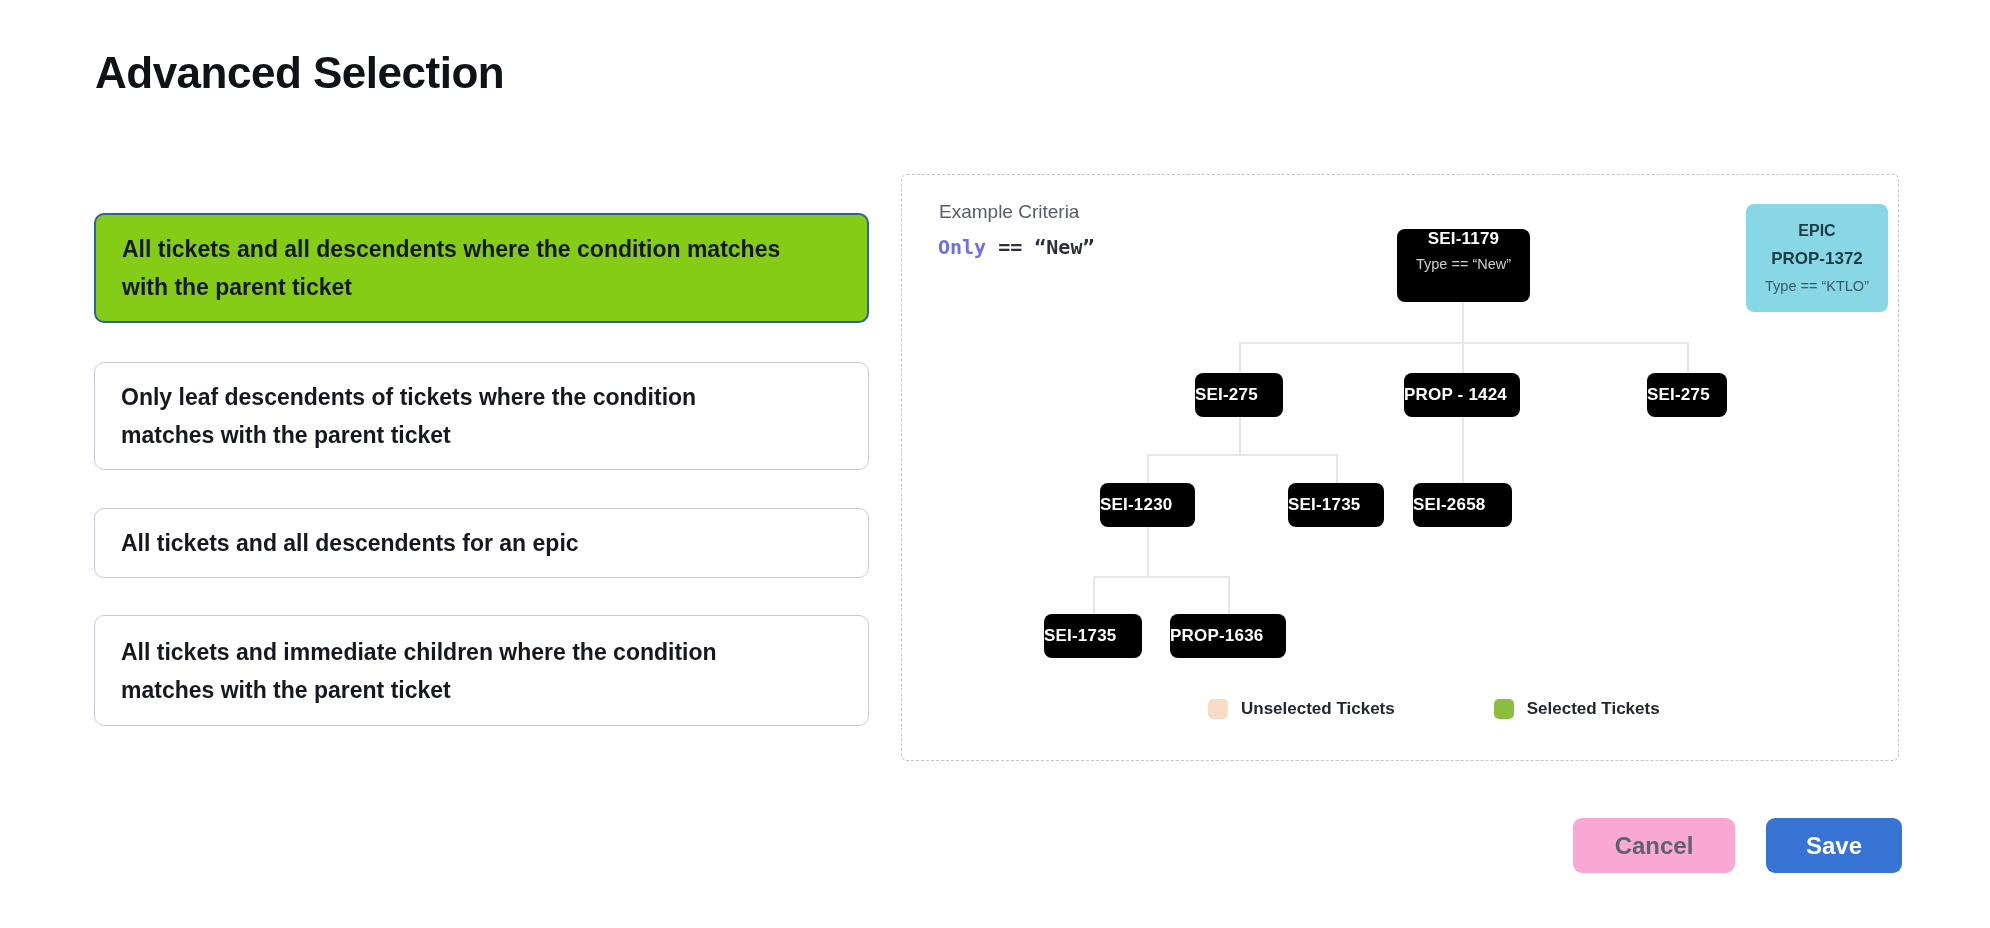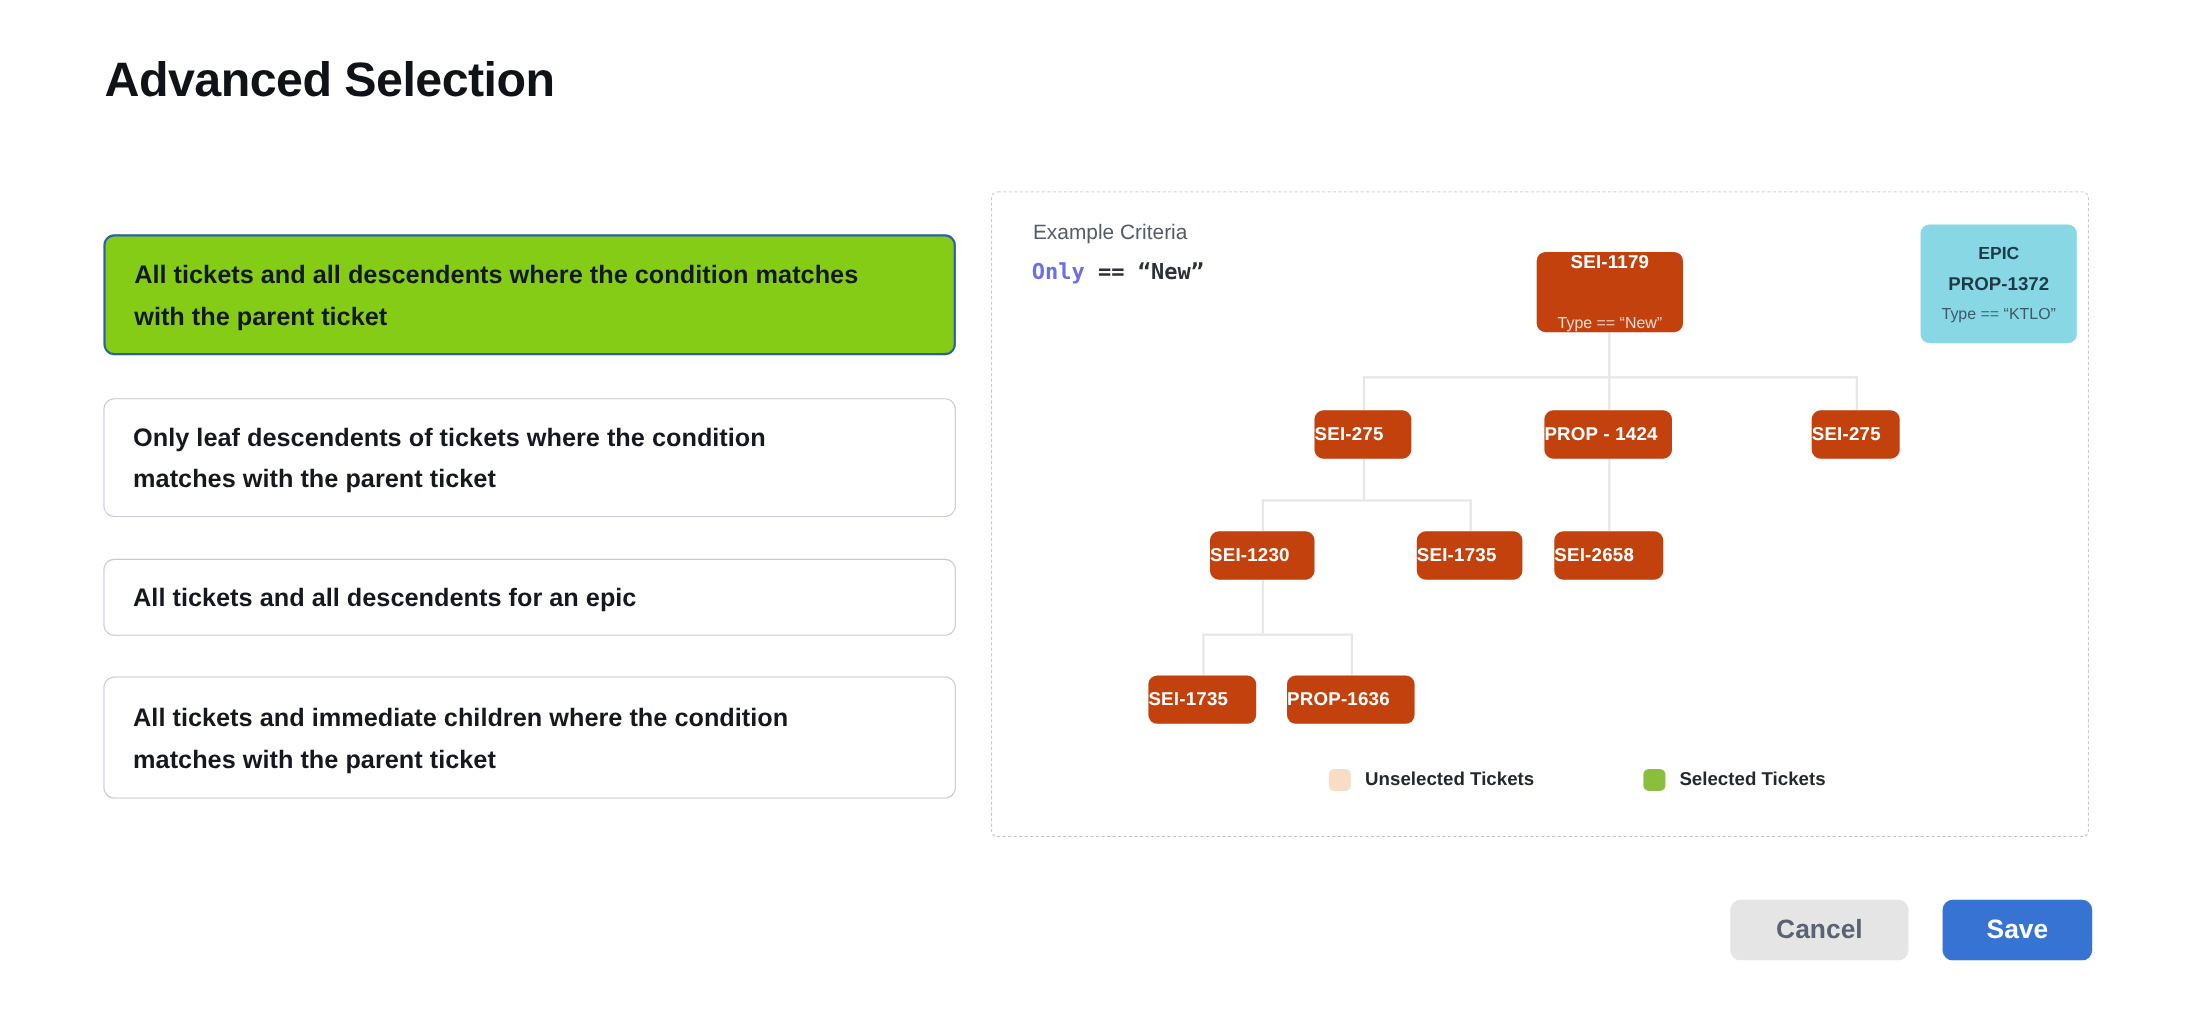--- a/index.html
+++ b/index.html
@@ -26,41 +26,41 @@
   .crit-op { color: #2b303a; margin-left: 12px; }
   .crit-val { color: #2b303a; margin-left: 12px; }
 
   
   .epic-card { position: absolute; left: 844px; top: 29px; width: 142px; height: 108px; background: #87d8e4; border-radius: 8px; display: flex; flex-direction: column; align-items: center; justify-content: center; gap: 9px; text-align: center; }
   .epic-kind { font-size: 16px; font-weight: 700; color: #1d3a45; }
   .epic-id { font-size: 17px; font-weight: 700; color: #1d3a45; }
   .epic-cond { font-size: 14.5px; font-weight: 500; color: #3c5a65; }
 
   
-  .tnode { position: absolute; background: #c2410c; border-radius: 8px; color: #ffffff; font-weight: 700; font-size: 17px; display: flex; align-items: center; justify-content: space-between; letter-spacing: 0.2px; }
+  .tnode { position: absolute; background: #000000; border-radius: 8px; color: #ffffff; font-weight: 700; font-size: 17px; display: flex; align-items: center; justify-content: flex-start; letter-spacing: 0.2px; }
   .tnode.root { flex-direction: column; gap: 7px; }
   .tnode .node-cond { font-size: 14.5px; font-weight: 500; color: rgba(255,255,255,0.8); letter-spacing: 0; }
 
   
   .conn { position: absolute; background: #e5e6e9; }
   .conn.v { width: 1.5px; }
   .conn.h { height: 1.5px; }
 
   
   .legend { position: absolute; top: 524px; left: 306px; display: flex; align-items: center; gap: 29px; }
   .legend-item { display: flex; gap: 13px; }
   .legend-swatch { width: 20px; height: 20px; border-radius: 5px; }
   .legend-swatch.unselected { background: #f8dcc4; }
   .legend-swatch.selected { background: #8bbd3f; }
   .legend-label { font-size: 17px; font-weight: 700; color: #23272f; white-space: nowrap; }
   .legend-item + .legend-item { margin-left: 70px; }
 
   
   .btn { position: absolute; top: 818px; height: 55px; border: none; border-radius: 9px; font-family: "Liberation Sans", sans-serif; font-size: 24px; font-weight: 700; cursor: pointer; }
-  .btn-cancel { left: 1573px; width: 162px; background: #e5e5e5; color: #5b6272; }
+  .btn-cancel { left: 1573px; width: 162px; background: #f9a8d4; color: #5b6272; }
   .btn-save { left: 1766px; width: 136px; background: #3673d3; color: #ffffff; }
 </style>
 </head>
 <body>
 
 <div class="screen">
 
   <h1 class="page-title">Advanced Selection</h1>
 
   <div class="option-card card-1 selected">

